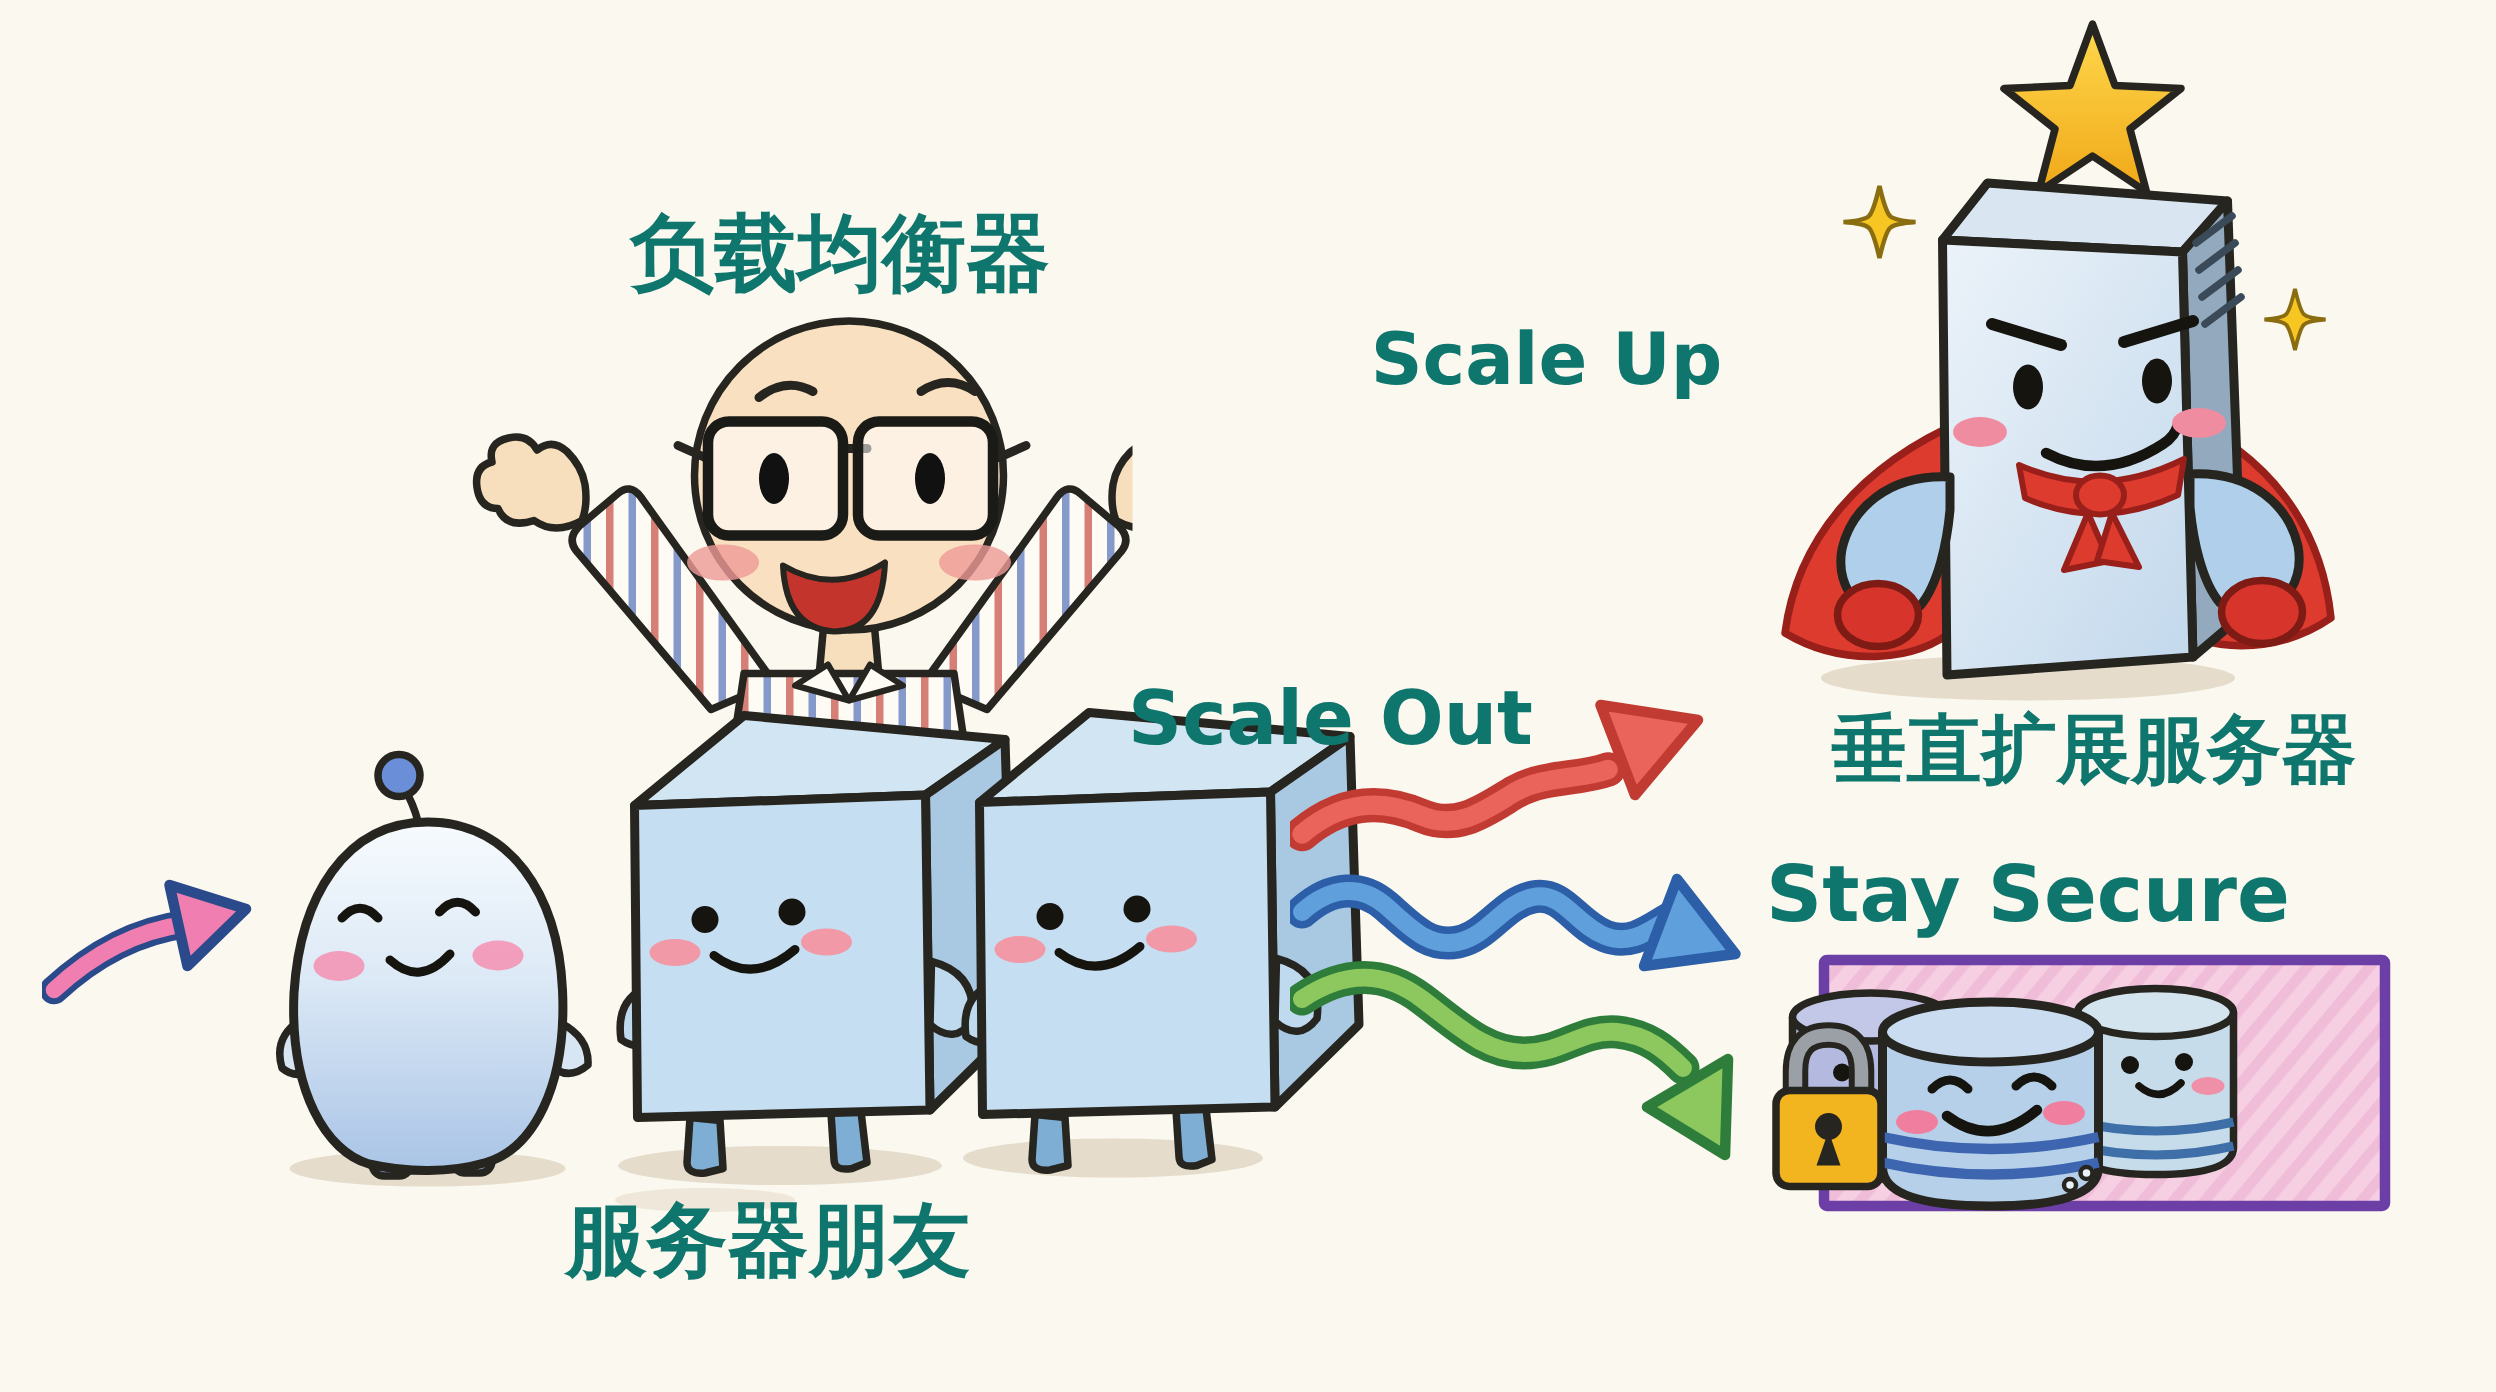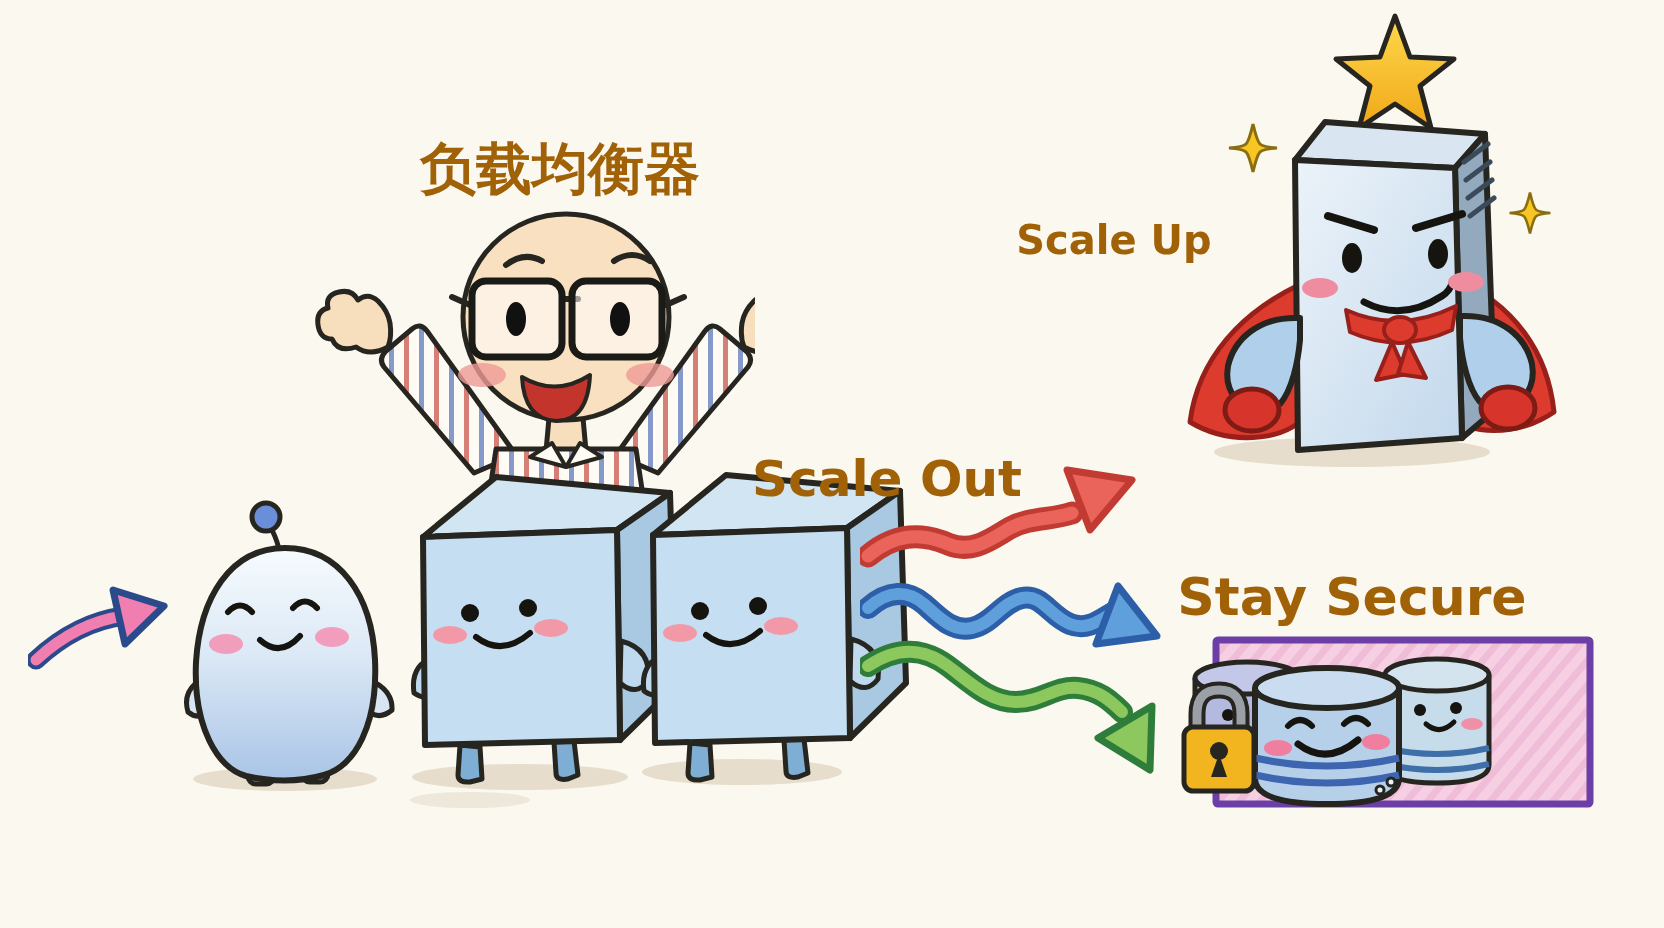--- a/index.html
+++ b/index.html
@@ -4,21 +4,21 @@
 <style>
   html,body{margin:0;padding:0;background:#e8e6de;}
   .canvas{
     position:relative;width:1664px;height:928px;margin:0 auto;
     background:#FAF8EF;overflow:hidden;
     font-family:"DejaVu Sans","Liberation Sans",sans-serif;
   }
   .fig{position:absolute;pointer-events:none;}
   .label{
     position:absolute;transform:translate(-50%,-50%);
-    color:#a16207;font-weight:800;white-space:nowrap;letter-spacing:0;
+    color:#0f766e;font-weight:800;white-space:nowrap;letter-spacing:0;
   }
   .label.cjk{font-weight:900;}
 </style>
 </head>
 <body>
 
 <div class="canvas">
 
   <svg class="fig" style="left:0;top:0" width="1664" height="928" viewBox="0 0 1664 928">
     <g fill="#CDBBA2" opacity="0.45">
@@ -260,17 +260,19 @@
     <g>
       <path d="M69 102 V84 Q69 60 91 60 Q113 60 113 84 V102" stroke="#26251F" stroke-width="17" fill="none" stroke-linecap="round"></path>
       <path d="M69 102 V84 Q69 60 91 60 Q113 60 113 84 V102" stroke="#9AA0A6" stroke-width="9" fill="none" stroke-linecap="round"></path>
       <rect x="56" y="97" width="70" height="64" rx="9" fill="#F3B51F" stroke="#26251F" stroke-width="5"></rect>
       <circle cx="91" cy="121" r="9" fill="#26251F"></circle>
       <path d="M91 124 L83 147 L99 147 Z" fill="#26251F"></path>
     </g>
   </svg>
 
   <div class="label cjk" style="left:560px;top:170px;font-size:56px;">负载均衡器</div>
-  <div class="label" style="left:1114px;top:240px;font-size:40px;">Scale Up</div>
+  <div class="label" style="left:1031px;top:240px;font-size:48px;">Scale Up</div>
   <div class="label" style="left:887px;top:479px;font-size:50px;">Scale Out</div>
+  <div class="label cjk" style="left:1396px;top:500px;font-size:50px;">垂直扩展服务器</div>
   <div class="label" style="left:1352px;top:597px;font-size:52px;">Stay Secure</div>
+  <div class="label cjk" style="left:512px;top:828px;font-size:54px;">服务器朋友</div>
 
 </div>
 
 </body></html>

